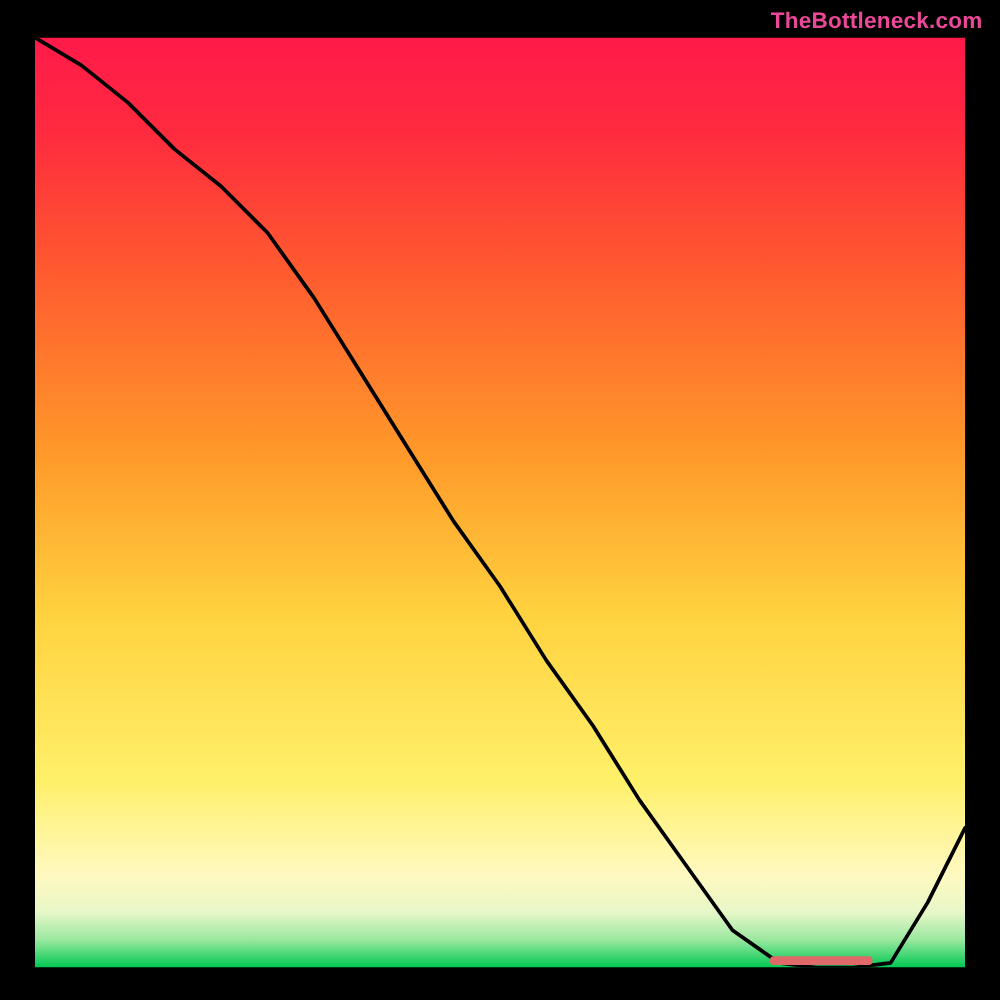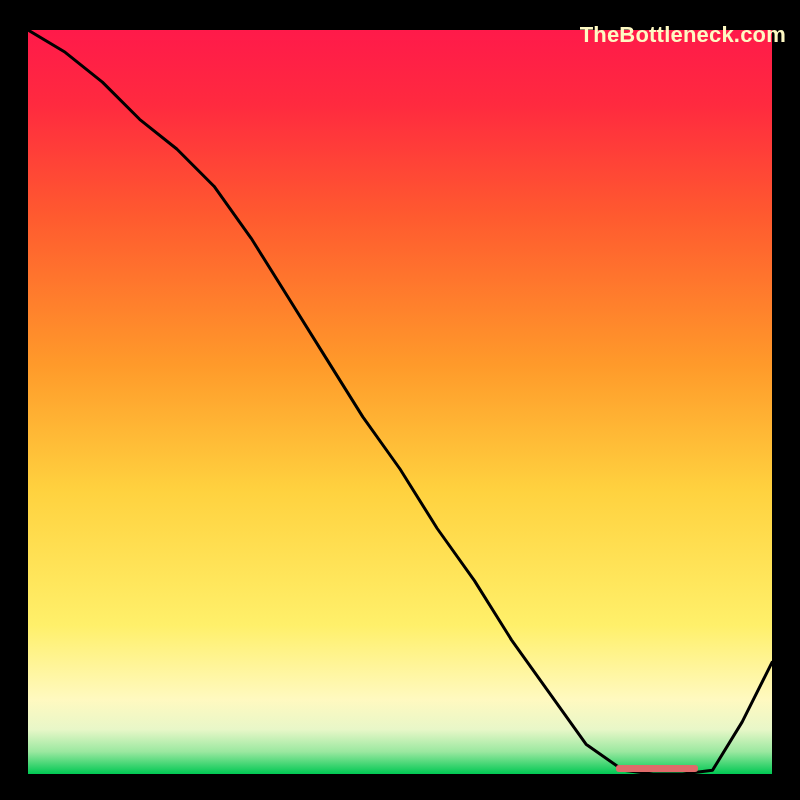--- a/index.html
+++ b/index.html
@@ -12,24 +12,24 @@
     font-family: Arial, Helvetica, sans-serif;
   }
   .frame {
     position: relative;
     width: 800px;
     height: 800px;
     background: #000;
   }
   .watermark {
     position: absolute;
-    top: 22px;
+    top: 6px;
     right: 14px;
-    color: #fef9c3;
-    font-size: 22px;
+    color: #ec4899;
+    font-size: 18px;
     font-weight: 600;
     letter-spacing: 0.2px;
     z-index: 20;
   }
   .plot-outer {
     position: absolute;
     left: 25px;
     top: 27px;
     width: 750px;
     height: 750px;

